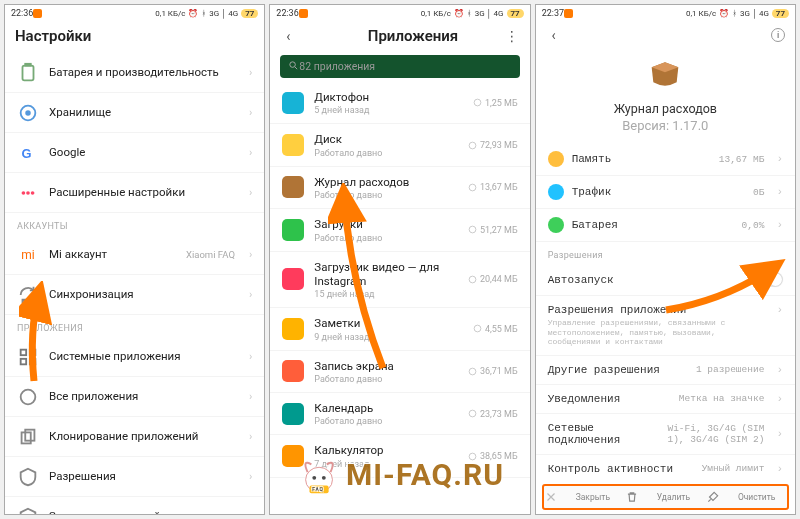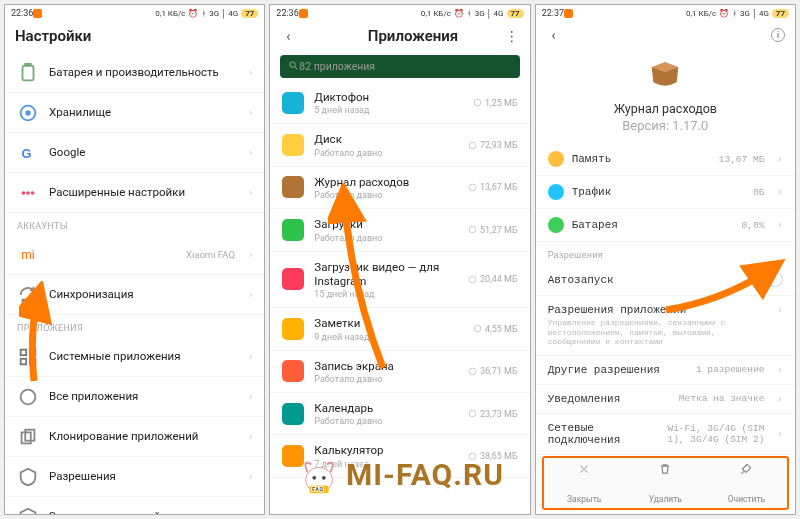--- a/index.html
+++ b/index.html
@@ -130,21 +130,21 @@
     display:flex;
     border:2px solid #ff6a00;
     border-radius:3px;
     background:#fafafa;
     justify-content:space-around;
     padding:4px 0;
   }
   .actions .act {
     flex:1;
     display:flex;
-    flex-direction:column;
+    flex-direction:row;
     align-items:center;
     gap:18px;
     font-size:8.5px;
     color:#888;
   }
   .actions .act svg { width:14px; height:14px; }
   
   .arrow {
     position:absolute;
     pointer-events:none;
@@ -239,20 +239,23 @@
         </span>
       <div class="texts">
           <div class="label">Расширенные настройки</div>
         </div>
       <span class="chev">›</span>
     </div>
 
     <div class="section-label">АККАУНТЫ</div>
     <div class="row">
       <span class="icon" style="color:#ff6a00;font-weight:400;font-size:12px">mi</span>
+      <div class="texts">
+          <div class="label">Mi аккаунт</div>
+        </div>
       <span class="trail">Xiaomi FAQ</span>
       <span class="chev">›</span>
     </div>
     <div class="row">
       <span class="icon">
           <svg viewBox="0 0 24 24" fill="none" stroke="#888" stroke-width="2">
             <path d="M4 12a8 8 0 0 1 14-5M20 12a8 8 0 0 1-14 5"></path>
             <path d="M18 3v4h-4M6 21v-4h4"></path>
           </svg>
         </span>

